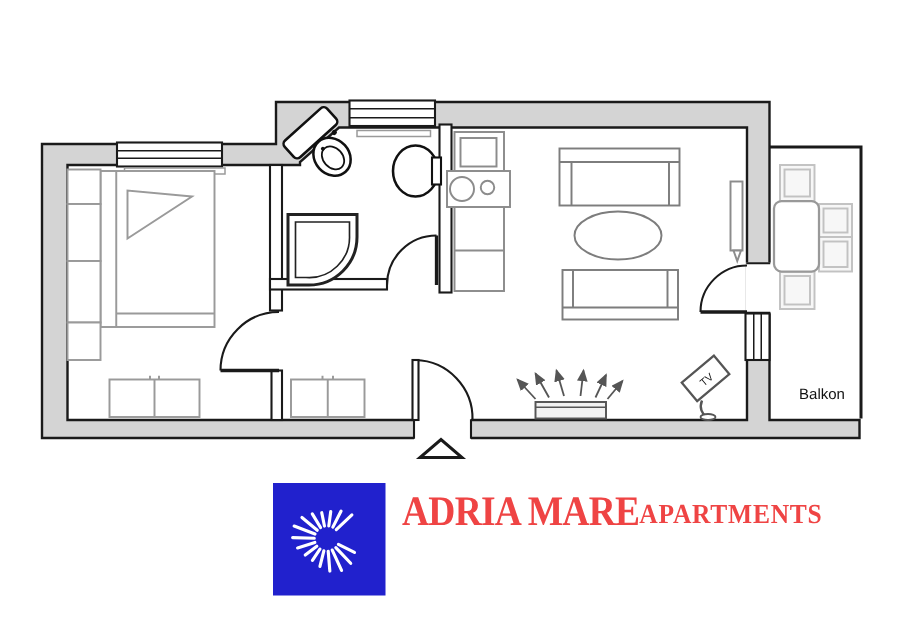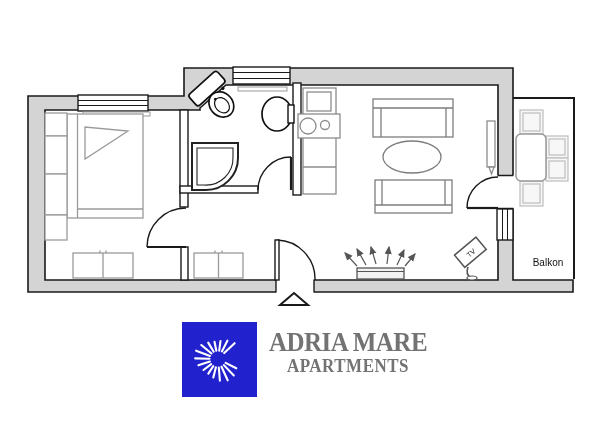--- a/index.html
+++ b/index.html
@@ -1,21 +1,21 @@
 <!DOCTYPE html>
 <html><head>
 <meta charset="utf-8">
 <style>
   html,body{margin:0;padding:0;background:#fff;}
   #stage{position:relative;width:600px;height:429px;background:#ffffff;overflow:hidden;
          font-family:"Liberation Sans", sans-serif;}
   #plan-svg{position:absolute;left:0;top:0;}
   .logo-box{position:absolute;left:182px;top:322px;width:75px;height:75px;background:#2121cd;}
-  .brand-text{position:absolute;left:268px;top:329px;width:160px;display:flex;flex-direction:column;
-              align-items:center;color:#737373;font-family:"Liberation Serif", serif;}
+  .brand-text{position:absolute;left:268px;top:329px;width:160px;display:flex;flex-direction:row;
+              align-items:center;color:#ef4444;font-family:"Liberation Serif", serif;}
   .brand-title{font-weight:bold;font-size:25px;line-height:26px;white-space:nowrap;
                transform:scaleY(1.12);letter-spacing:-0.5px;}
   .brand-sub{font-weight:bold;font-size:17px;line-height:20px;white-space:nowrap;
              transform:scaleY(1.08);margin-top:2px;letter-spacing:0.5px;}
   text{font-family:"Liberation Sans", sans-serif;fill:#111;}
 </style>
 </head>
 <body>
 
 <div id="stage">

